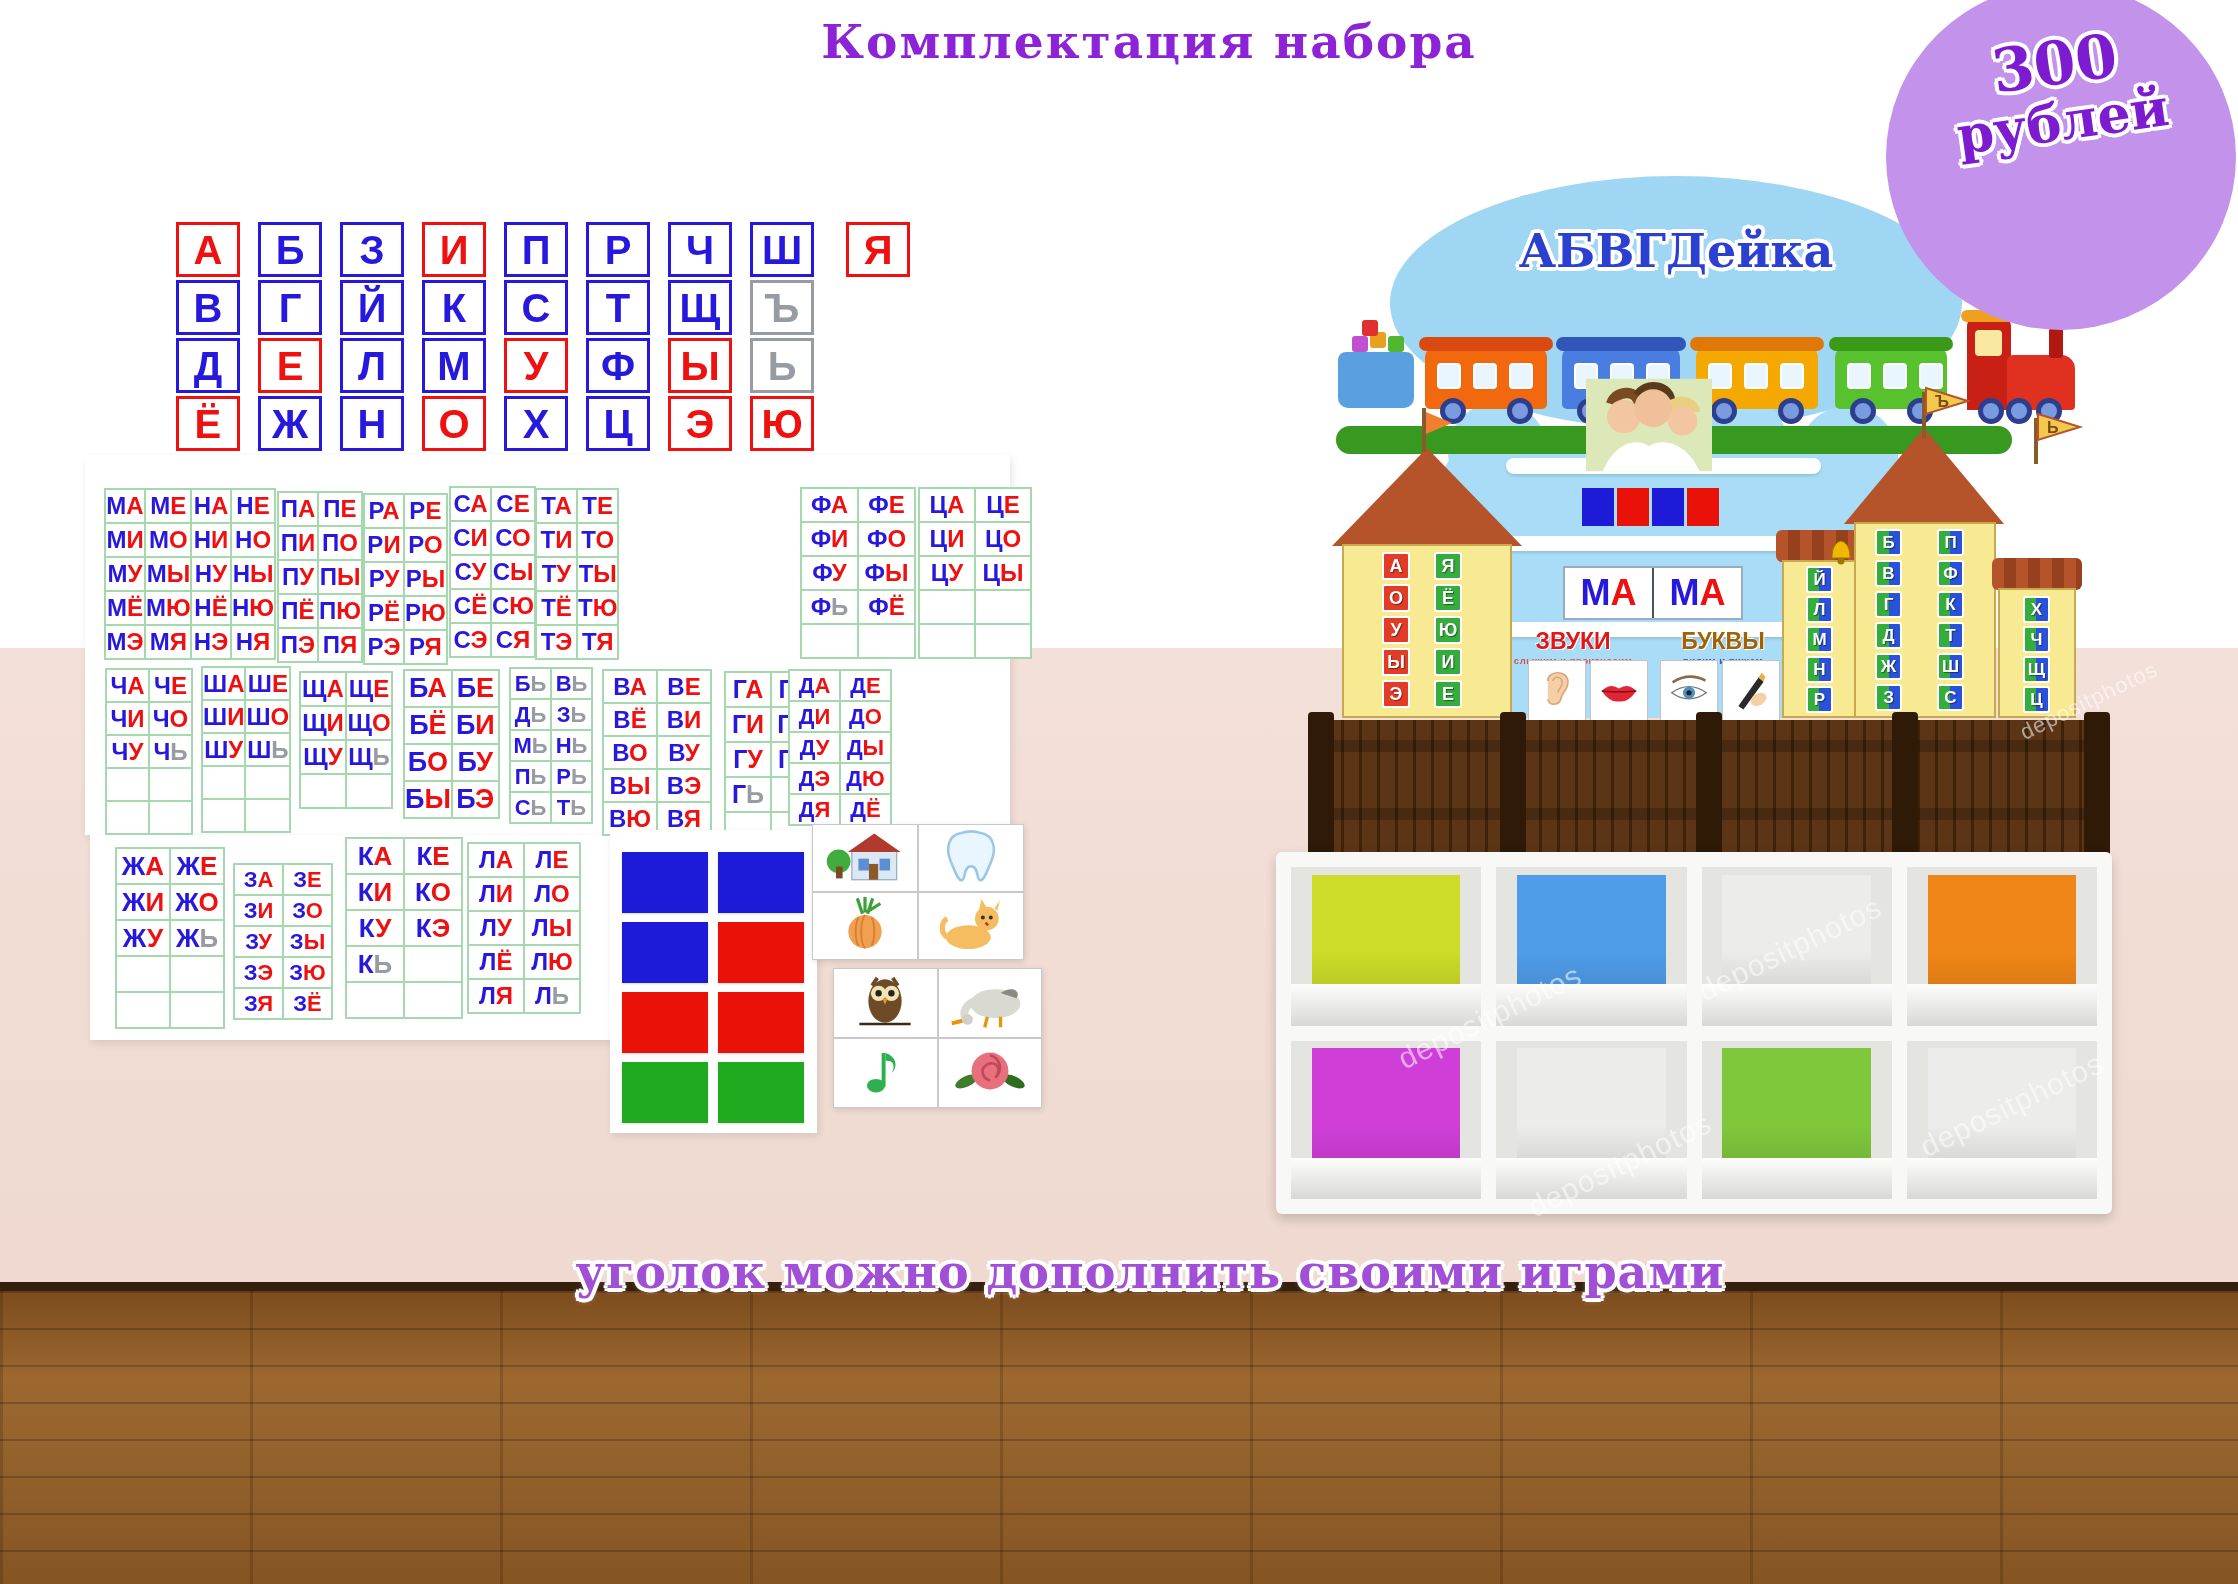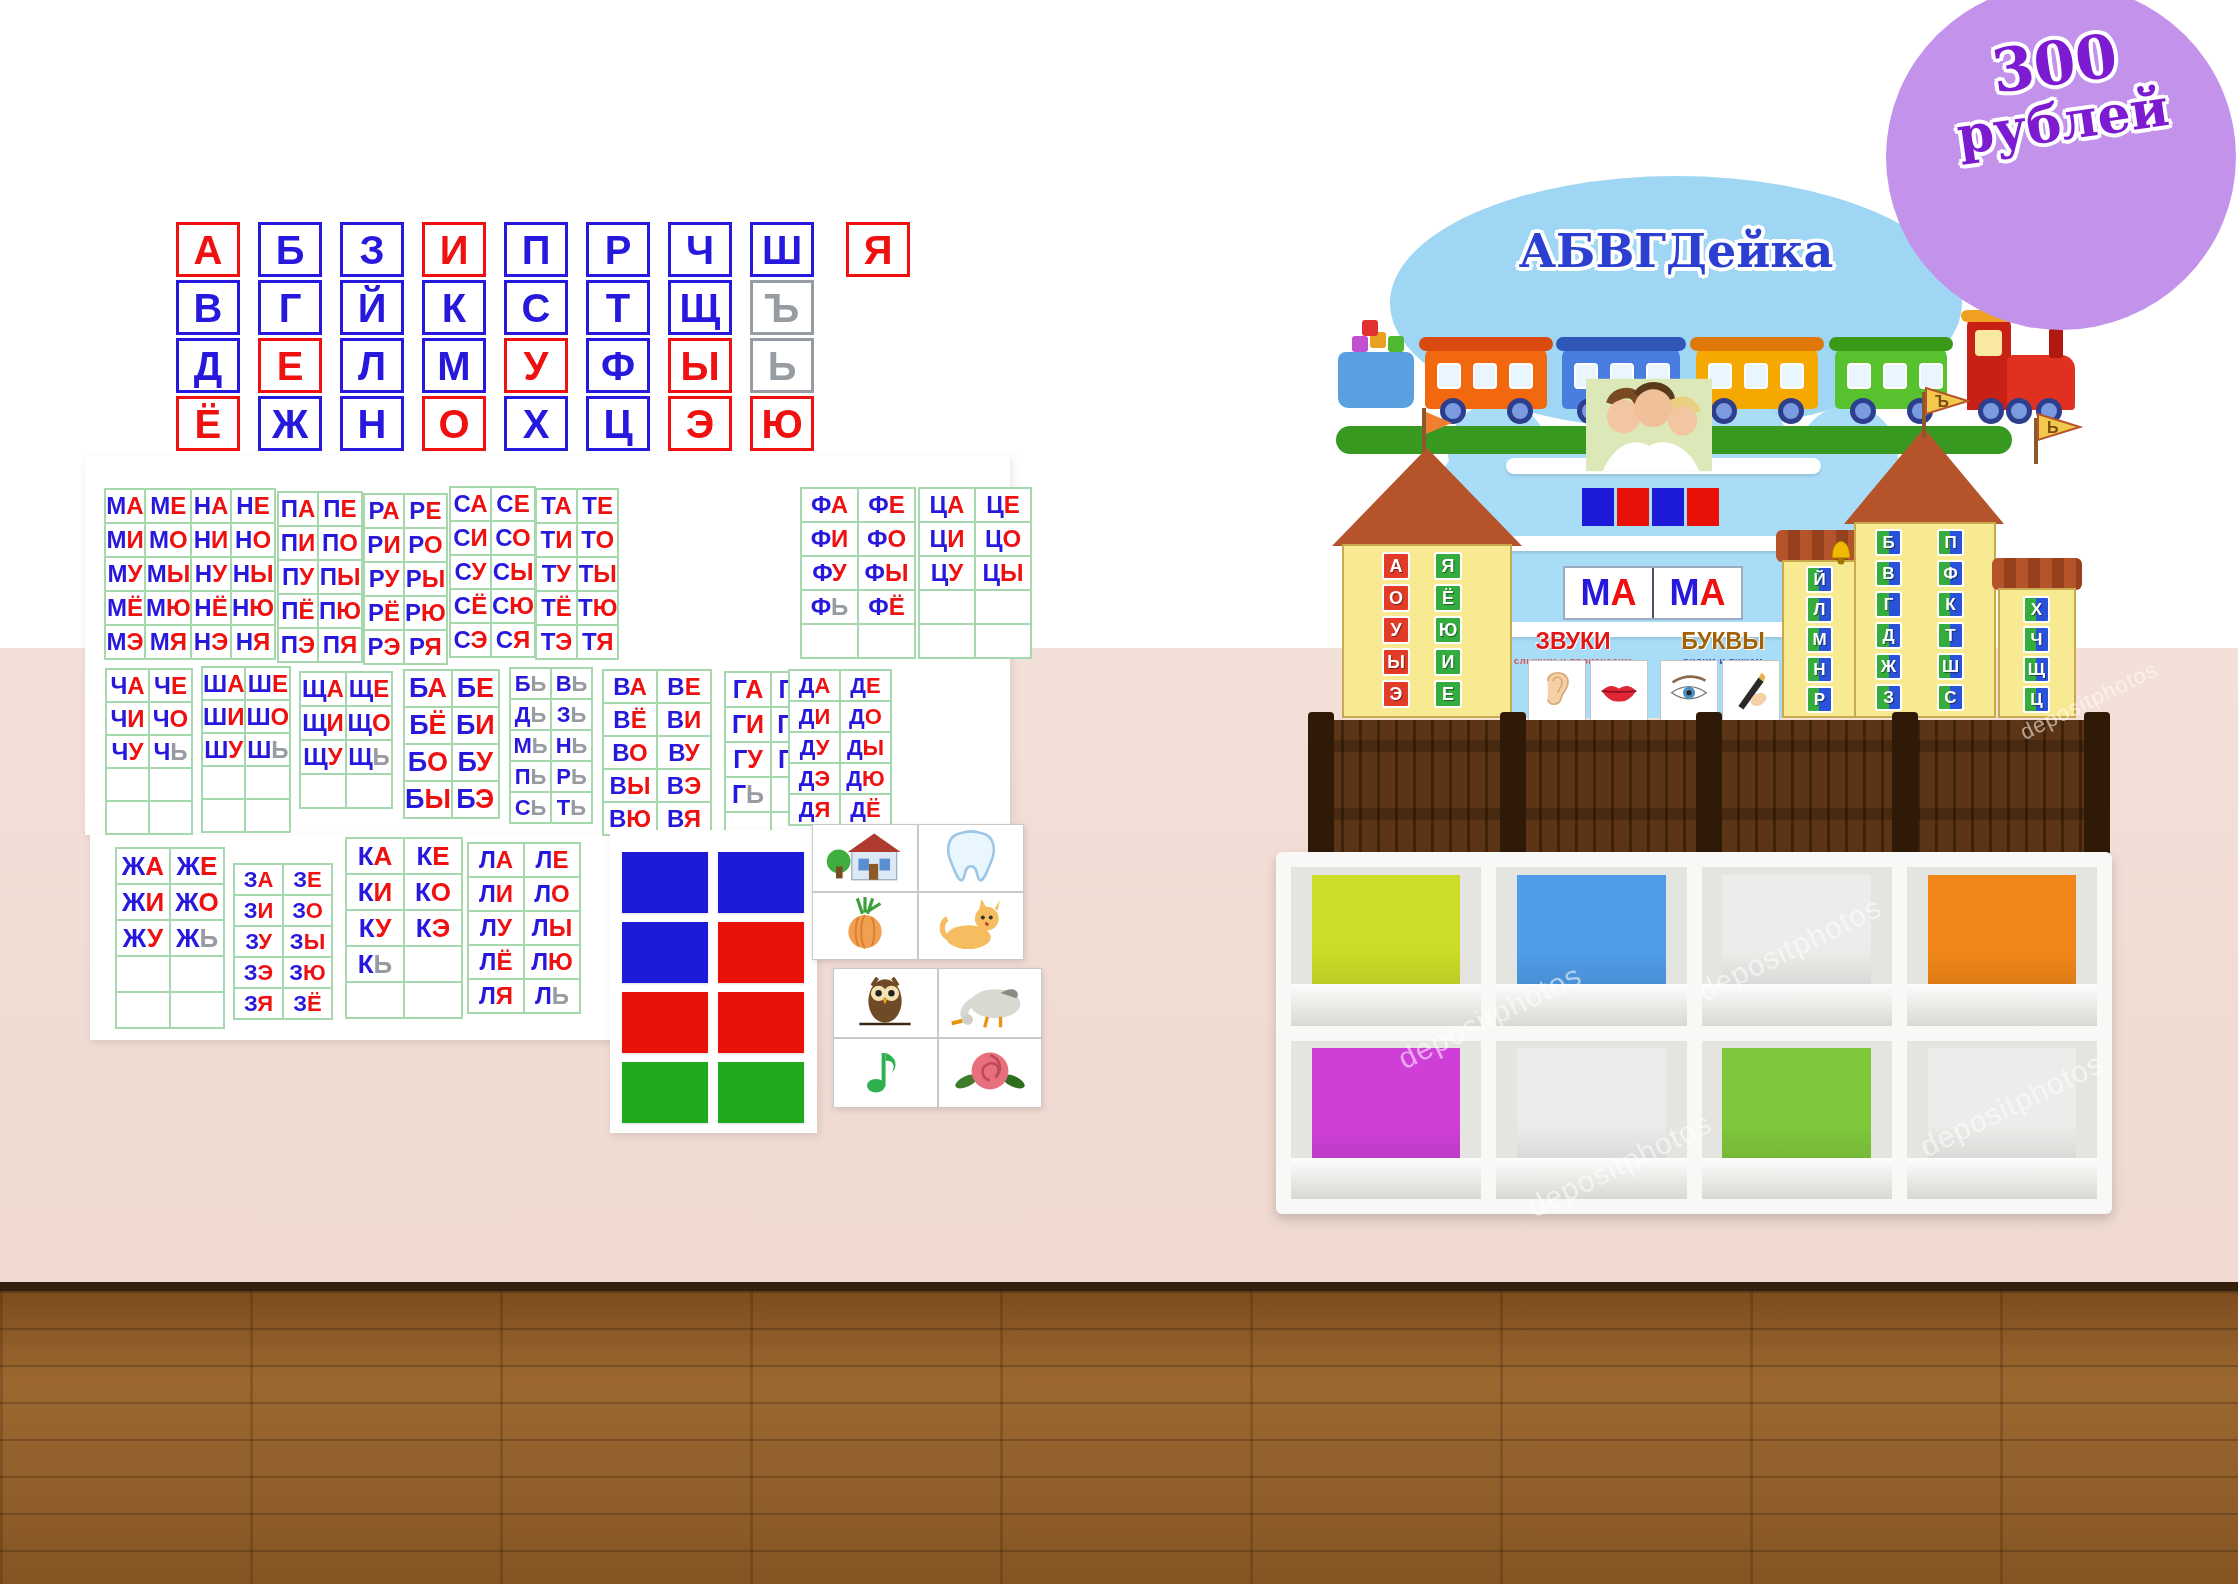--- a/index.html
+++ b/index.html
@@ -91,20 +91,21 @@
   #footer div{text-shadow:-3px -3px 0 #fff,3px -3px 0 #fff,-3px 3px 0 #fff,3px 3px 0 #fff,0 -4px 0 #fff,0 4px 0 #fff,-4px 0 0 #fff,4px 0 0 #fff,0 0 7px #fff}
 </style>
 </head>
 <body>
 
 <div id="stage">
   <div id="wall"></div>
   <div id="baseboard"></div>
   <div id="floor"></div>
 
+  <div id="title">Комплектация набора</div>
 
   <div id="lettergrid">
       <div class="lettercard" style="position: absolute; left: 176px; top: 222px; color: rgb(239, 16, 16); border-color: rgb(239, 16, 16);">А</div>
       <div class="lettercard" style="position: absolute; left: 258px; top: 222px; color: rgb(38, 24, 220); border-color: rgb(38, 24, 220);">Б</div>
       <div class="lettercard" style="position: absolute; left: 340px; top: 222px; color: rgb(38, 24, 220); border-color: rgb(38, 24, 220);">З</div>
       <div class="lettercard" style="position: absolute; left: 422px; top: 222px; color: rgb(239, 16, 16); border-color: rgb(239, 16, 16);">И</div>
       <div class="lettercard" style="position: absolute; left: 504px; top: 222px; color: rgb(38, 24, 220); border-color: rgb(38, 24, 220);">П</div>
       <div class="lettercard" style="position: absolute; left: 586px; top: 222px; color: rgb(38, 24, 220); border-color: rgb(38, 24, 220);">Р</div>
       <div class="lettercard" style="position: absolute; left: 668px; top: 222px; color: rgb(38, 24, 220); border-color: rgb(38, 24, 220);">Ч</div>
       <div class="lettercard" style="position: absolute; left: 750px; top: 222px; color: rgb(38, 24, 220); border-color: rgb(38, 24, 220);">Ш</div>
@@ -934,14 +935,15 @@
     </div>
   <div id="wms">
       <div class="wm" style="position: absolute; left: 1390px; top: 1000px; font-size: 30px;">depositphotos</div>
       <div class="wm" style="position: absolute; left: 1690px; top: 932px; font-size: 30px;">depositphotos</div>
       <div class="wm" style="position: absolute; left: 1520px; top: 1148px; font-size: 30px;">depositphotos</div>
       <div class="wm" style="position: absolute; left: 1912px; top: 1088px; font-size: 30px;">depositphotos</div>
       <div class="wm" style="position: absolute; left: 2014px; top: 688px; font-size: 22px;">depositphotos</div>
     </div>
 
   <div id="footer">
+    <div>уголок можно дополнить своими играми</div>
   </div>
 </div>
 
 </body></html>

